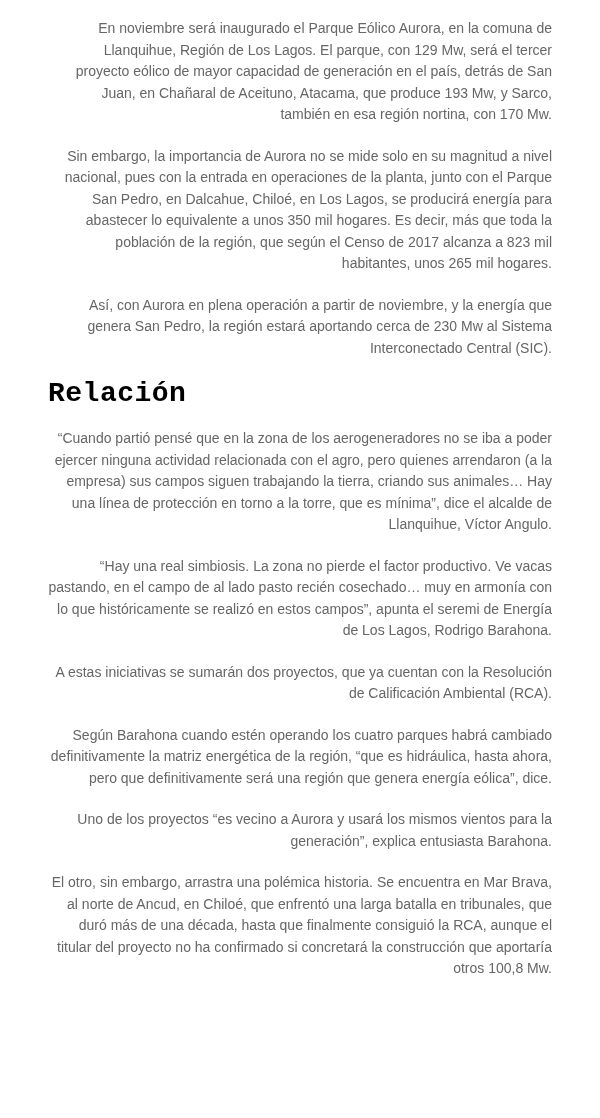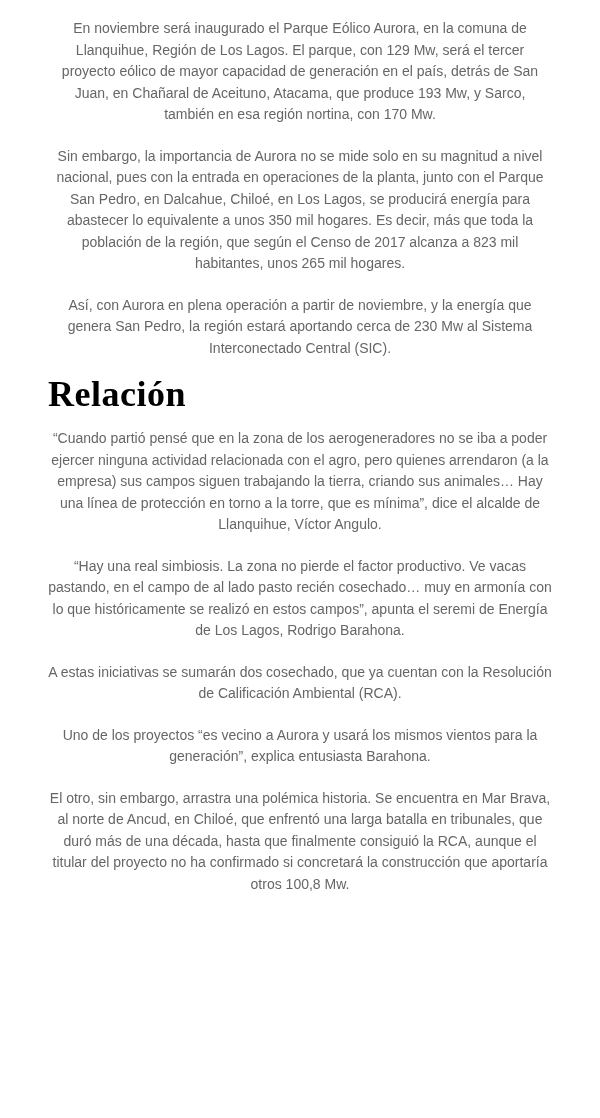--- a/index.html
+++ b/index.html
@@ -10,42 +10,43 @@
     -webkit-font-smoothing: antialiased;
   }
   .article {
     padding: 18px 48px 0 48px;
   }
   .article p.body-par {
     font-size: 14px;
     line-height: 21.5px;
     color: #666666;
     margin: 0 0 20px 0;
-    text-align: center;
+    text-align: right;
   }
   h2.section-heading {
-    font-family: Liberation Serif, serif;
+    font-family: Liberation Mono, monospace;
     font-weight: bold;
-    font-size: 36px;
+    font-size: 28px;
     line-height: 30px;
     color: #000000;
     margin: 18px 0 19px 0;
     letter-spacing: 0.5px;
   }
 </style>
 </head>
 <body>
 
 <div class="article">
 
   <p class="body-par">En noviembre será inaugurado el Parque Eólico Aurora, en la comuna de Llanquihue, Región de Los Lagos. El parque, con 129 Mw, será el tercer proyecto eólico de mayor capacidad de generación en el país, detrás de San Juan, en Chañaral de Aceituno, Atacama, que produce 193 Mw, y Sarco, también en esa región nortina, con 170 Mw.</p>
   <p class="body-par">Sin embargo, la importancia de Aurora no se mide solo en su magnitud a nivel nacional, pues con la entrada en operaciones de la planta, junto con el Parque San Pedro, en Dalcahue, Chiloé, en Los Lagos, se producirá energía para abastecer lo equivalente a unos 350 mil hogares. Es decir, más que toda la población de la región, que según el Censo de 2017 alcanza a 823 mil habitantes, unos 265 mil hogares.</p>
   <p class="body-par">Así, con Aurora en plena operación a partir de noviembre, y la energía que genera San Pedro, la región estará aportando cerca de 230 Mw al Sistema Interconectado Central (SIC).</p>
 
   <h2 class="section-heading">Relación</h2>
 
   <p class="body-par">“Cuando partió pensé que en la zona de los aerogeneradores no se iba a poder ejercer ninguna actividad relacionada con el agro, pero quienes arrendaron (a la empresa) sus campos siguen trabajando la tierra, criando sus animales… Hay una línea de protección en torno a la torre, que es mínima”, dice el alcalde de Llanquihue, Víctor Angulo.</p>
   <p class="body-par">“Hay una real simbiosis. La zona no pierde el factor productivo. Ve vacas pastando, en el campo de al lado pasto recién cosechado… muy en armonía con lo que históricamente se realizó en estos campos”, apunta el seremi de Energía de Los Lagos, Rodrigo Barahona.</p>
-  <p class="body-par">A estas iniciativas se sumarán dos cosechado, que ya cuentan con la Resolución de Calificación Ambiental (RCA).</p>
+  <p class="body-par">A estas iniciativas se sumarán dos proyectos, que ya cuentan con la Resolución de Calificación Ambiental (RCA).</p>
+  <p class="body-par">Según Barahona cuando estén operando los cuatro parques habrá cambiado definitivamente la matriz energética de la región, “que es hidráulica, hasta ahora, pero que definitivamente será una región que genera energía eólica”, dice.</p>
   <p class="body-par">Uno de los proyectos “es vecino a Aurora y usará los mismos vientos para la generación”, explica entusiasta Barahona.</p>
   <p class="body-par">El otro, sin embargo, arrastra una polémica historia. Se encuentra en Mar Brava, al norte de Ancud, en Chiloé, que enfrentó una larga batalla en tribunales, que duró más de una década, hasta que finalmente consiguió la RCA, aunque el titular del proyecto no ha confirmado si concretará la construcción que aportaría otros 100,8 Mw.</p>
 
 </div>
 
 </body></html>

